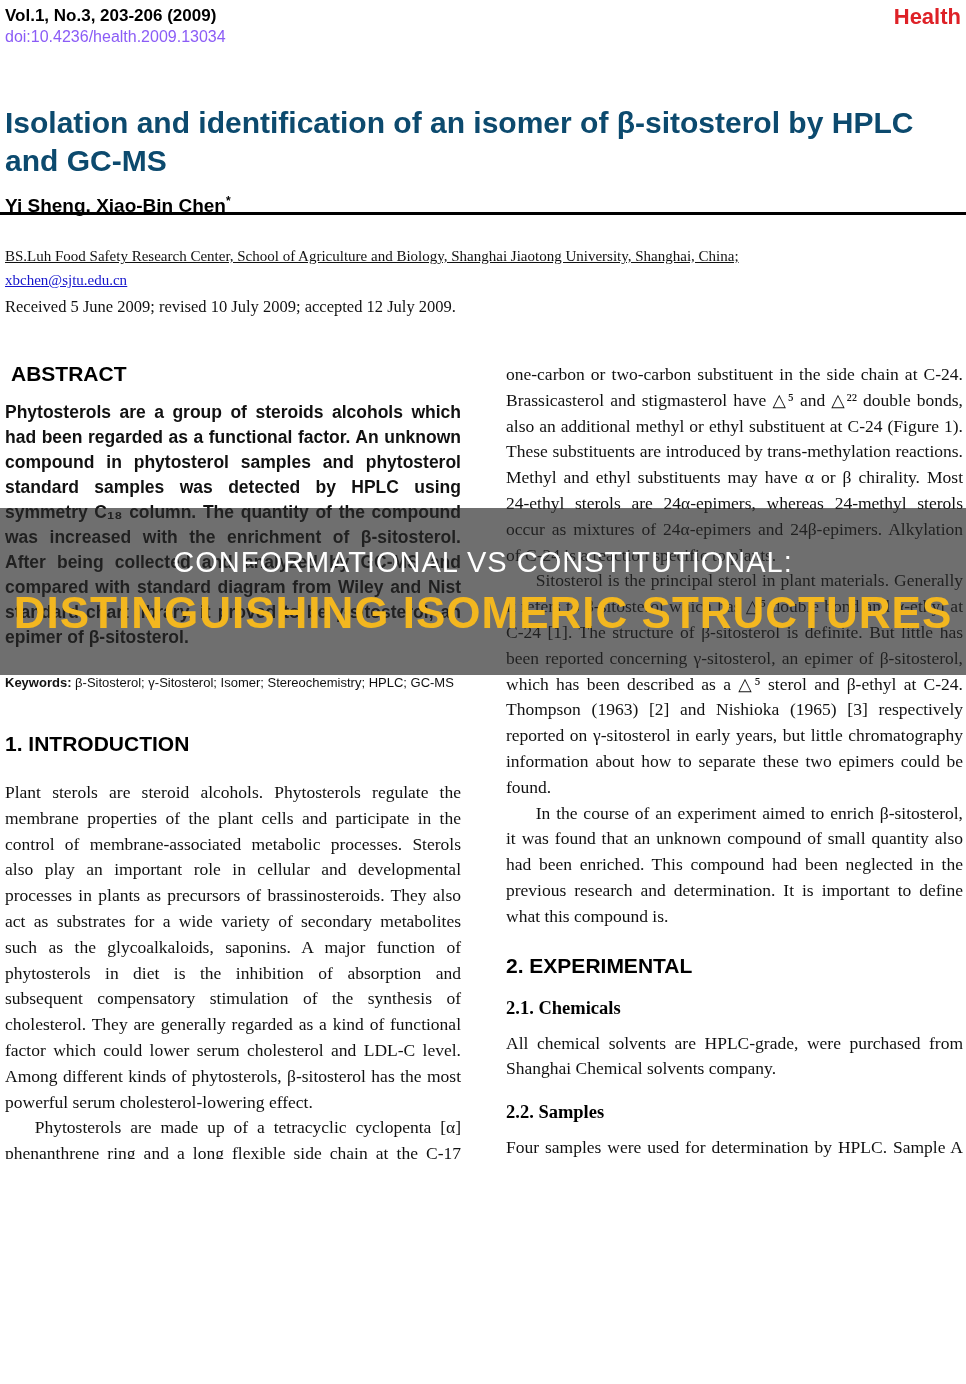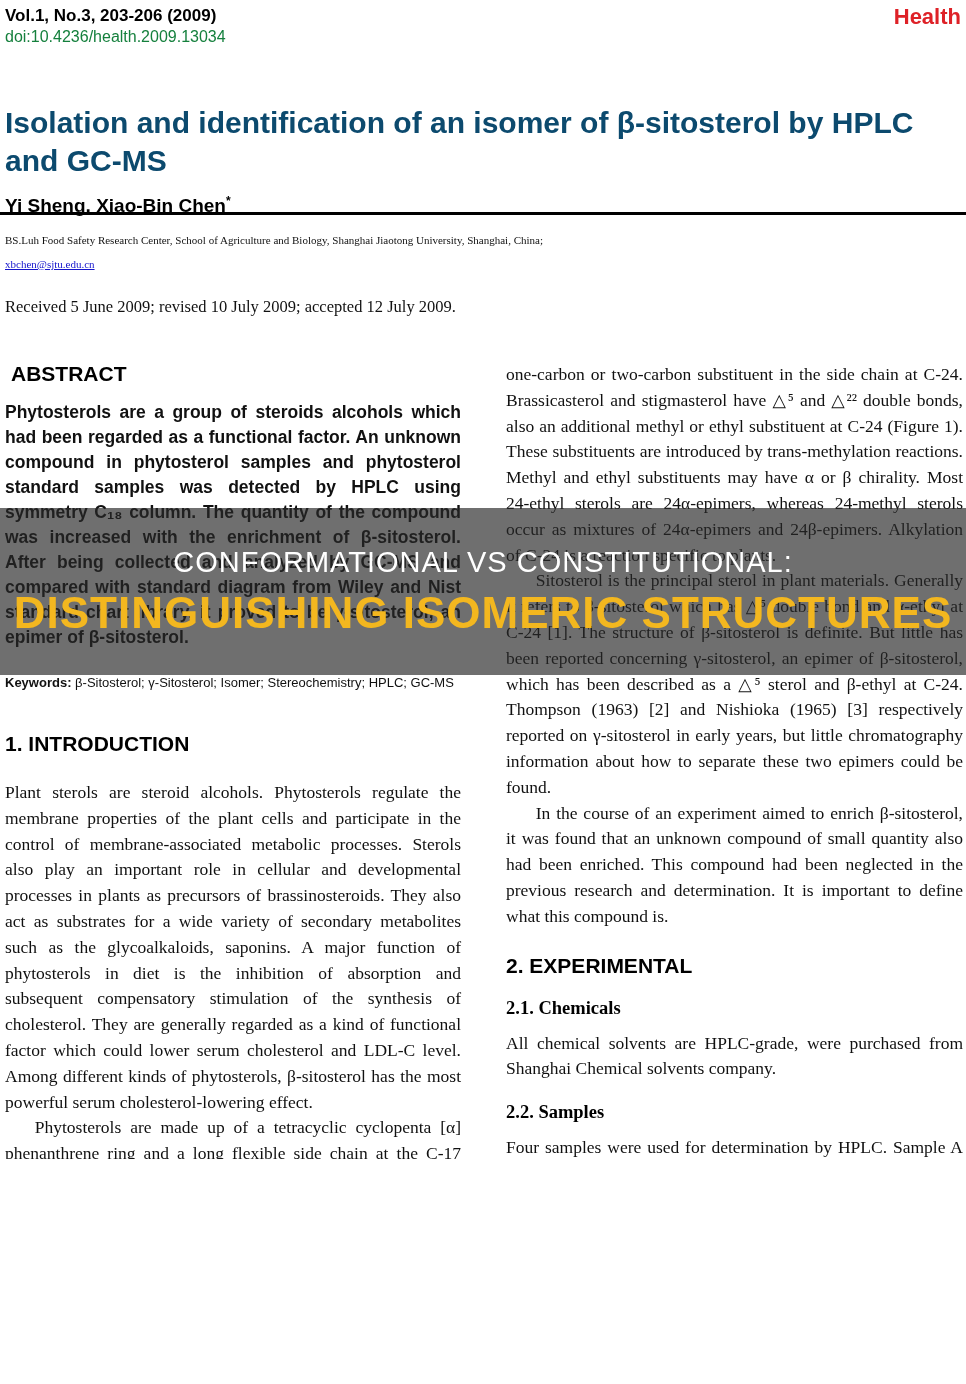--- a/index.html
+++ b/index.html
@@ -2,33 +2,33 @@
 <html><head>
 <meta charset="utf-8">
 <style>
   html,body{margin:0;padding:0;background:#ffffff;}
   .page{position:relative;width:966px;height:1159px;background:#ffffff;overflow:hidden;
         font-family:"Liberation Serif", serif;color:#111;}
 
   
   .hdr-left{position:absolute;left:5px;top:5px;font-family:"Liberation Sans",sans-serif;}
   .hdr-vol{font-weight:bold;font-size:17px;line-height:21px;color:#000;}
-  .hdr-doi{font-size:16px;line-height:21px;color:#15803d;}
+  .hdr-doi{font-size:16px;line-height:21px;color:#8b5cf6;}
   .journal-name{position:absolute;right:5px;top:4px;font-family:"Liberation Sans",sans-serif;
         font-weight:bold;font-size:22px;color:#DE2127;}
 
   
   .title{position:absolute;left:5px;top:84px;width:952px;font-family:"Liberation Sans",sans-serif;
         font-weight:bold;font-size:30px;line-height:38px;color:#0c4a6e;}
   .authors{position:absolute;left:5px;top:194px;font-family:"Liberation Sans",sans-serif;
         font-weight:bold;font-size:19px;color:#000;}
   .authors sup{font-size:12px;}
   .rule{position:absolute;left:0px;top:212px;width:966px;height:3px;background:#000;}
 
-  .affiliation{position:absolute;left:5px;top:228px;width:952px;font-size:11px;line-height:24px;}
+  .affiliation{position:absolute;left:5px;top:244px;width:952px;font-size:15px;line-height:24px;text-decoration:underline;}
   .email-link{color:#1414CC;text-decoration:underline;}
   .received{position:absolute;left:5px;top:297px;width:952px;font-size:16.5px;}
 
   
   .col{position:absolute;top:362px;width:456px;}
   .col-left{left:5px;}
   .col-right{left:506px;width:457px;}
 
   .h1{font-family:"Liberation Sans",sans-serif;font-weight:bold;font-size:21px;color:#000;
       margin:0 0 14px 6px;}

